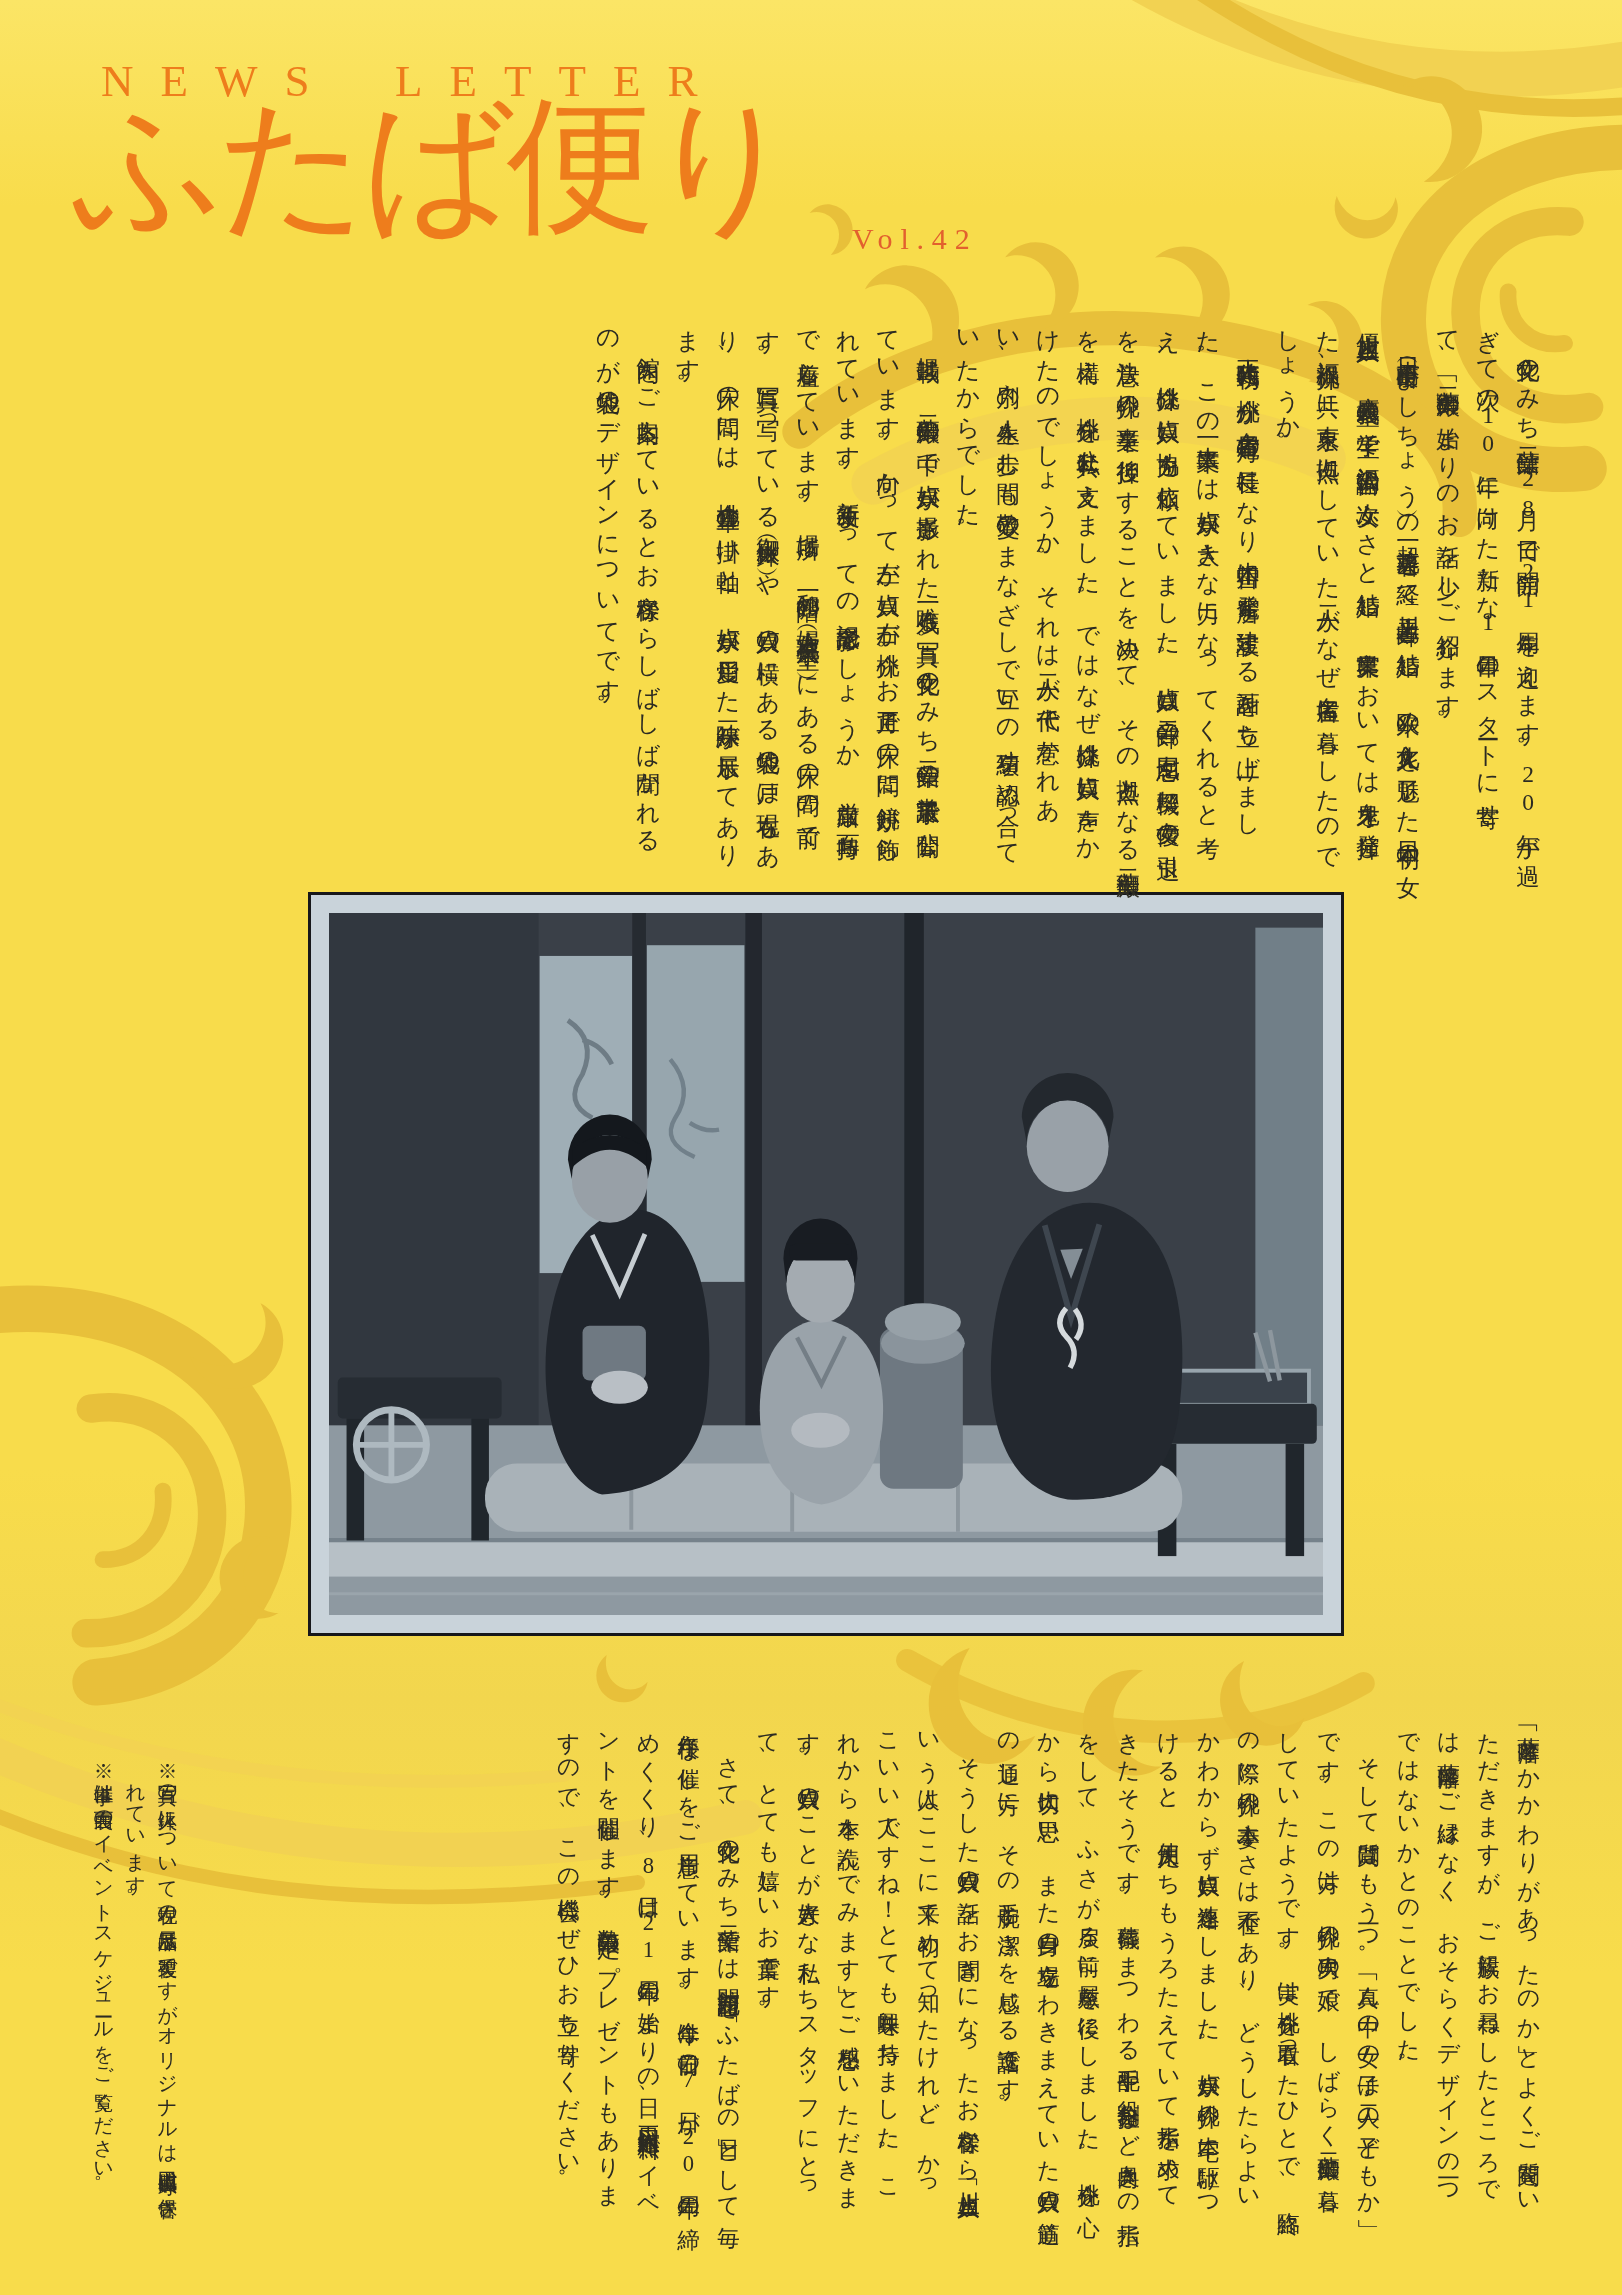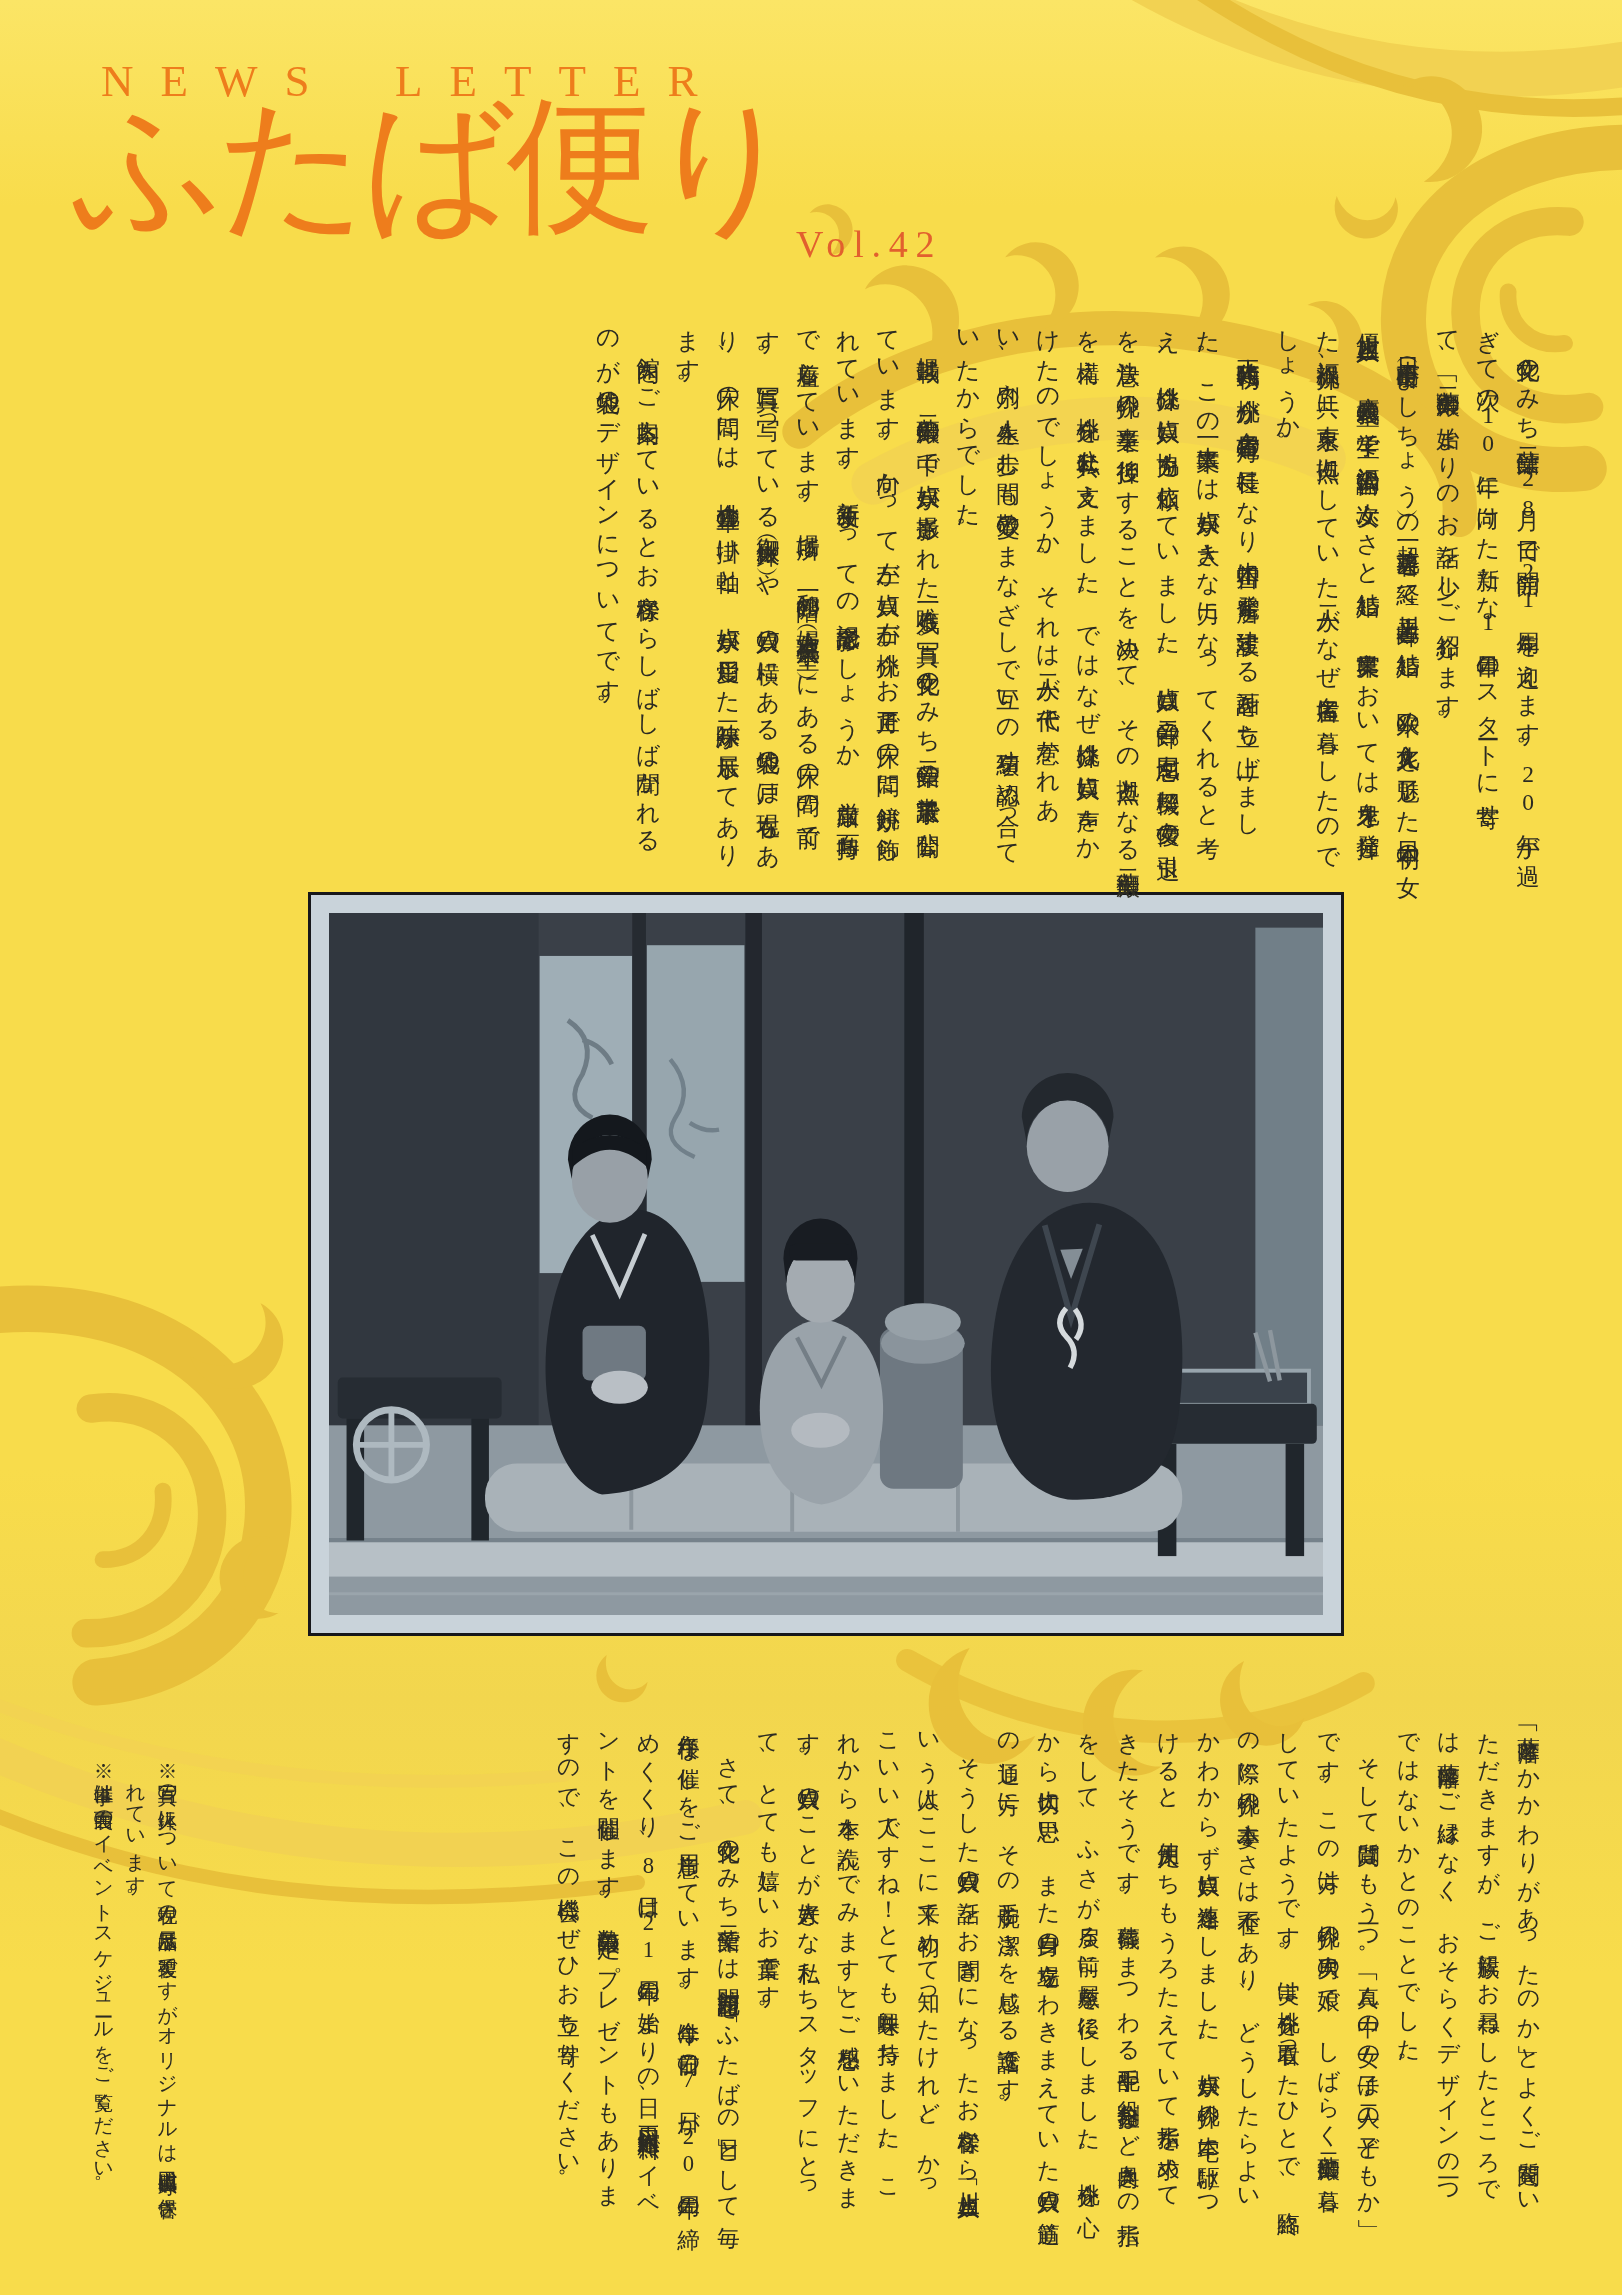--- a/index.html
+++ b/index.html
@@ -30,22 +30,22 @@
     position:absolute;left:101px;top:55px;
     font-size:45px;letter-spacing:.60em;word-spacing:.45em;
     color:var(--accent);white-space:nowrap;
   }
   .brand-title{
     position:absolute;left:73px;top:92px;
     font-size:148px;letter-spacing:-6.9px;line-height:1;
     color:var(--accent);white-space:nowrap;font-weight:normal;
   }
   .vol{
-    position:absolute;left:796px;top:222px;
-    font-size:38px;letter-spacing:7.8px;
+    position:absolute;left:852px;top:222px;
+    font-size:30px;letter-spacing:7.8px;
     color:var(--accent-deep);white-space:nowrap;
   }
 
   .vtext{
     position:absolute;z-index:3;
     writing-mode:vertical-rl;text-orientation:upright;
     color:var(--ink);
   }
   .vtext p{margin:0;padding:0;}
   .article-top{top:314px;right:74px;height:547px;font-size:23.5px;line-height:40px;letter-spacing:2px;}

